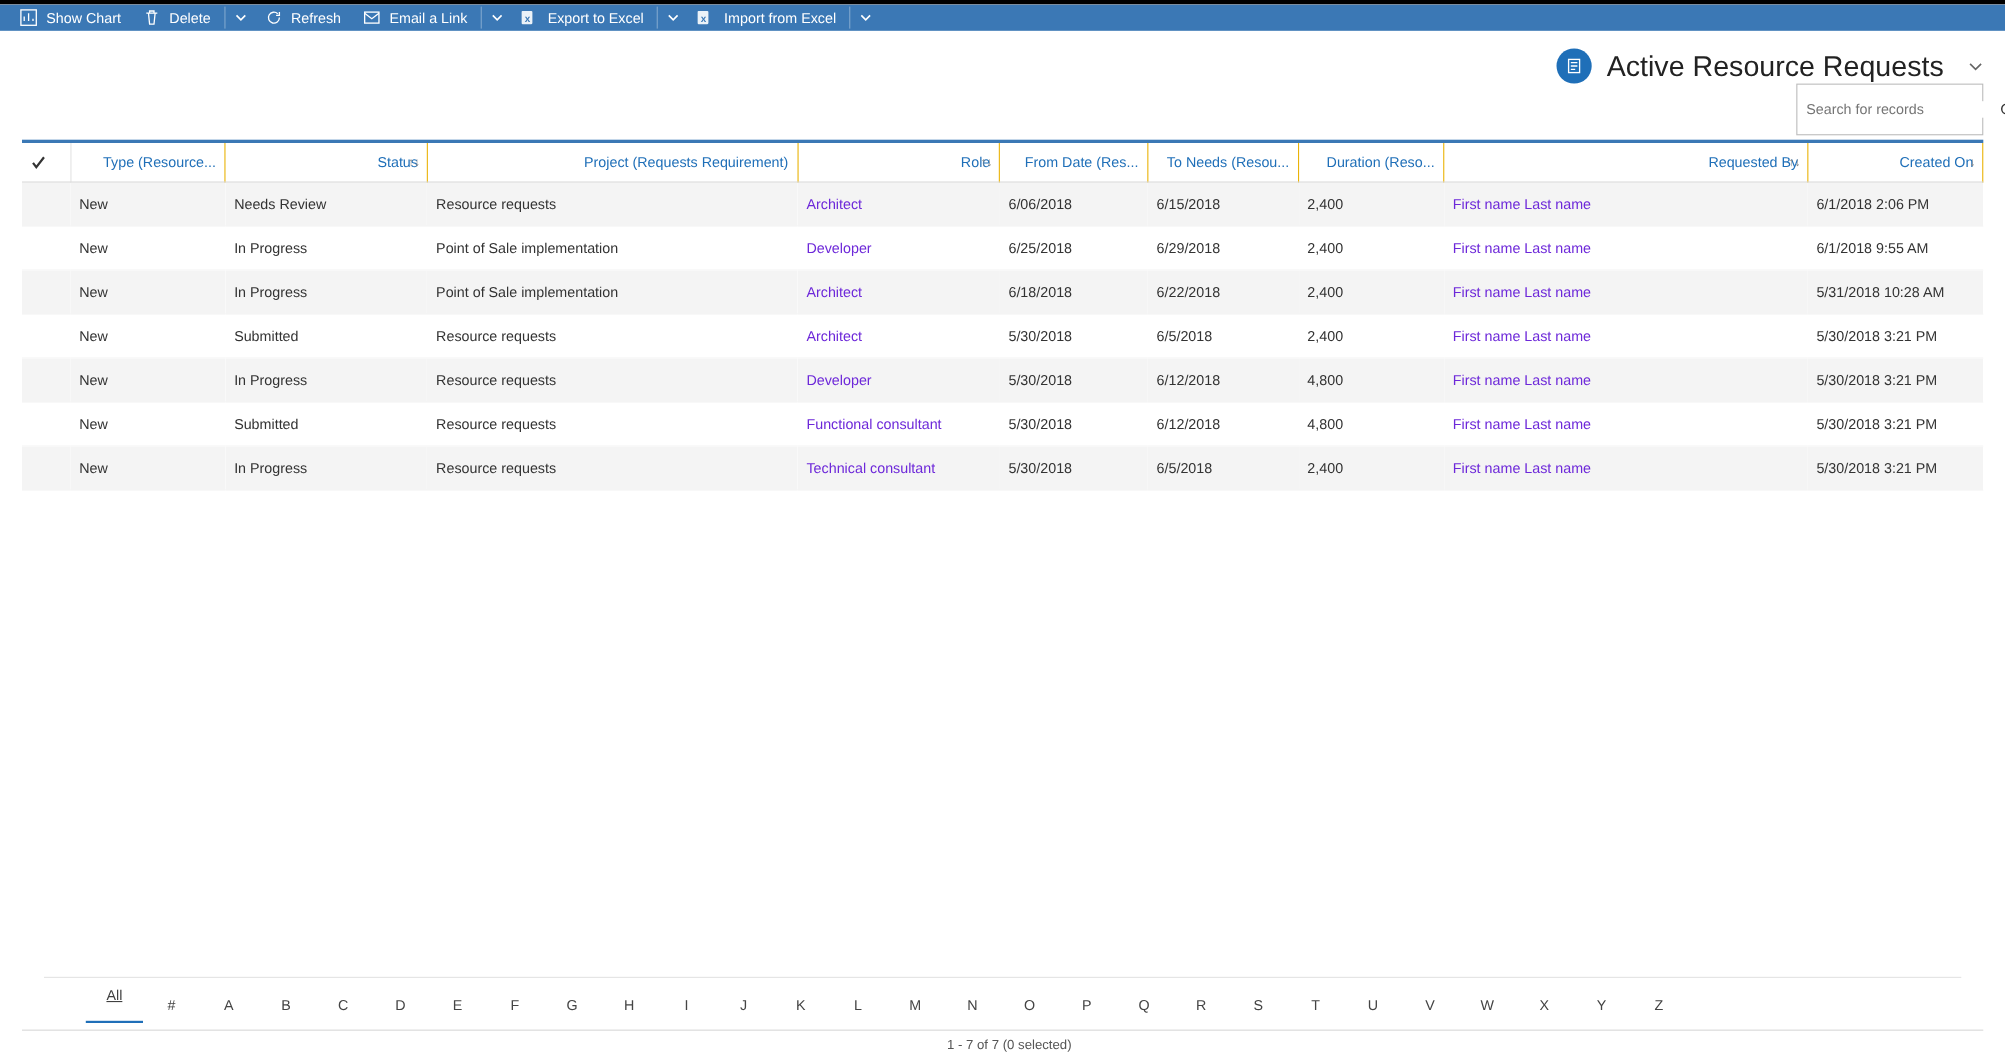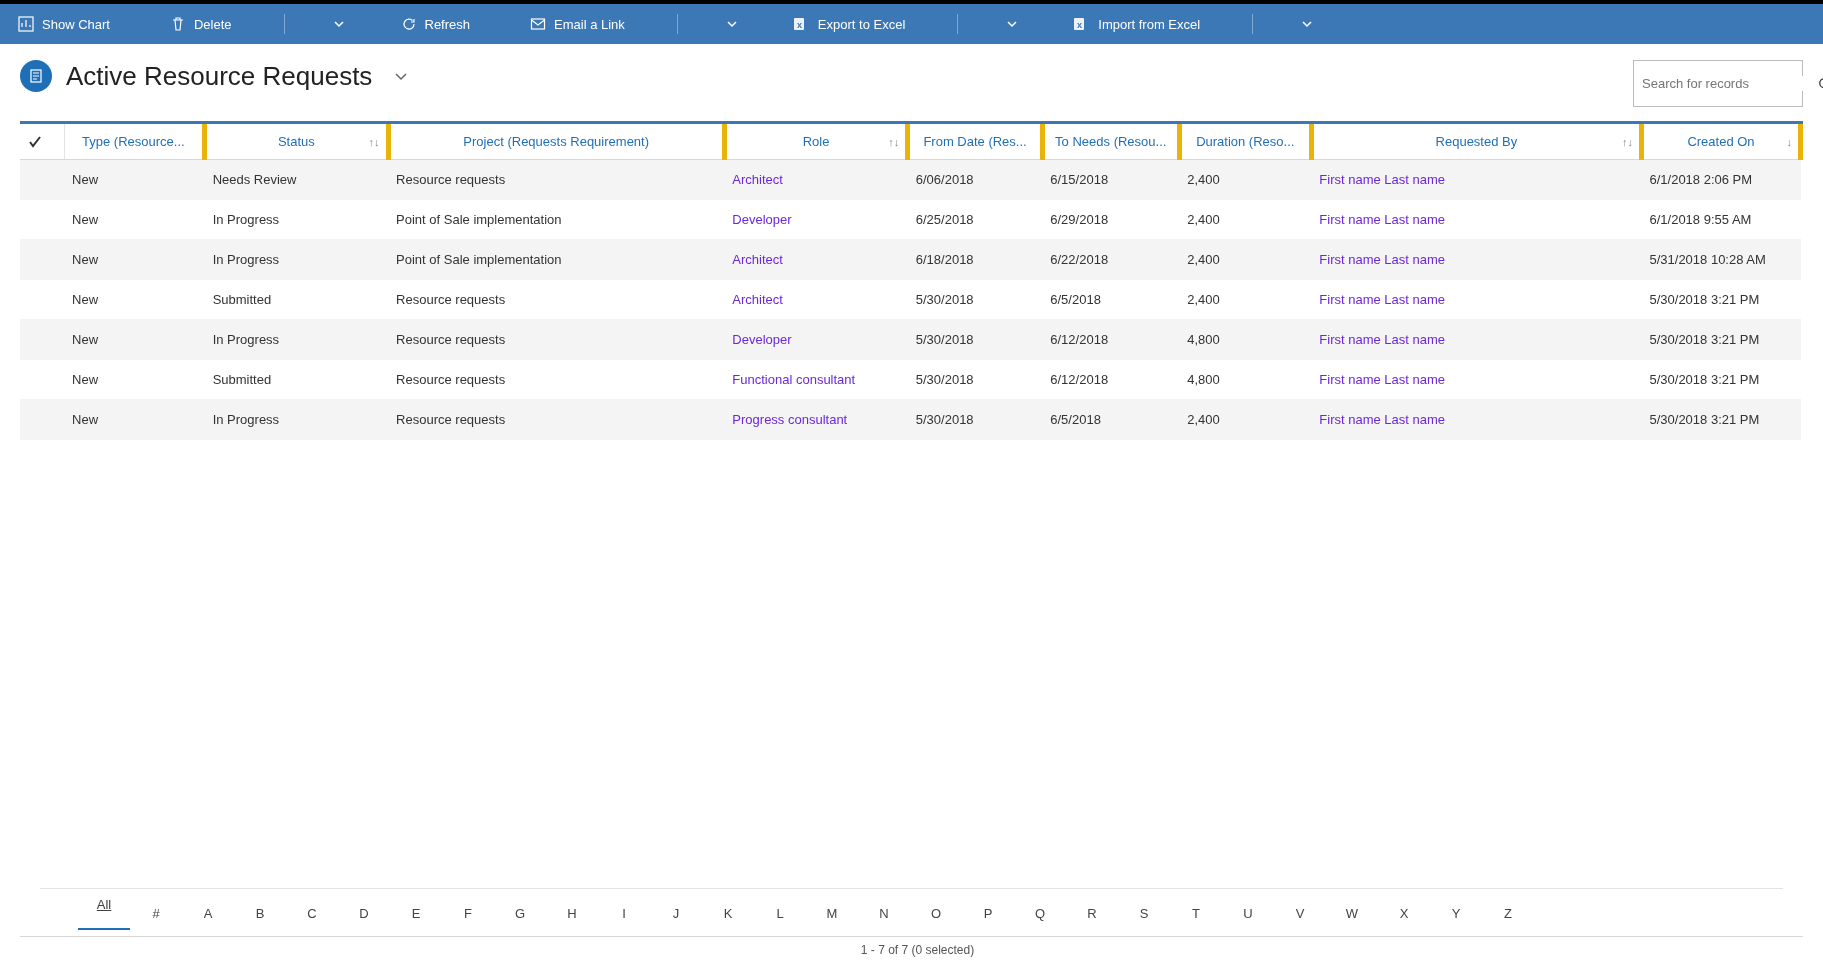--- a/index.html
+++ b/index.html
@@ -12,25 +12,24 @@
     height: 967px;
     overflow: hidden;
     border-top: 4px solid #000;
     display: flex;
     flex-direction: column;
   }
   
   .command-bar {
     background: #3b78b5;
     color: #fff;
-    height: 40px;
+    height: 24px;
     display: flex;
     align-items: center;
     padding: 0 8px;
-    gap: 40px;
   }
   .cmd-btn {
     display: flex;
     align-items: center;
     padding: 0 10px;
     height: 40px;
     cursor: pointer;
     color: #fff;
     gap: 8px;
   }
@@ -41,23 +40,24 @@
   }
   .cmd-chevron {
     display: flex; align-items: center; justify-content: center;
     width: 24px; height: 40px; cursor: pointer;
   }
   .cmd-icon { width: 16px; height: 16px; display: inline-flex; align-items: center; justify-content: center; }
 
   
   .page-header {
     display: flex;
-    align-items: flex-start;
+    align-items: flex-end;
     justify-content: space-between;
-    padding: 16px 20px 14px 20px;
+    padding: 16px 20px 4px 20px;
+    flex-direction: column;
   }
   .title-group { display:flex; align-items:center; gap:14px; }
   .title-icon {
     width: 32px; height: 32px; border-radius: 50%;
     background: #1f6fb8; color: #fff;
     display:flex; align-items:center; justify-content:center;
   }
   .page-title {
     font-size: 26px; font-weight: 400; color: #222;
   }
@@ -78,25 +78,25 @@
   .grid-accent {
     height: 3px; background:#3b78b5; margin: 0 20px;
   }
 
   
   .grid-wrap { margin: 0 20px; flex:1; display:flex; flex-direction:column; }
   table.grid {
     width:100%; border-collapse: collapse; table-layout: fixed;
   }
   table.grid th {
-    text-align:center;
+    text-align:right;
     font-weight:400;
     color:#1f6fb8;
     padding: 10px 8px 10px 8px;
-    border-right: 5px solid #eab308;
+    border-right: 1px solid #eab308;
     font-size: 13px;
     white-space: nowrap;
     overflow:hidden; text-overflow:ellipsis;
     position: relative;
     border-bottom: 1px solid #d8d8d8;
   }
   table.grid th .sort-ind {
     position:absolute; right:6px; top:50%; transform:translateY(-50%);
     color:#888; font-size:11px;
   }
@@ -367,21 +367,21 @@
           <td>6/12/2018</td>
           <td class="num-cell">4,800</td>
           <td class="link-cell">First name Last name</td>
           <td>5/30/2018 3:21 PM</td>
         </tr>
         <tr>
           <td></td>
           <td>New</td>
           <td>In Progress</td>
           <td>Resource requests</td>
-          <td class="link-cell">Progress consultant</td>
+          <td class="link-cell">Technical consultant</td>
           <td>5/30/2018</td>
           <td>6/5/2018</td>
           <td class="num-cell">2,400</td>
           <td class="link-cell">First name Last name</td>
           <td>5/30/2018 3:21 PM</td>
         </tr>
       </tbody>
   </table>
 
   <div class="spacer"></div>

